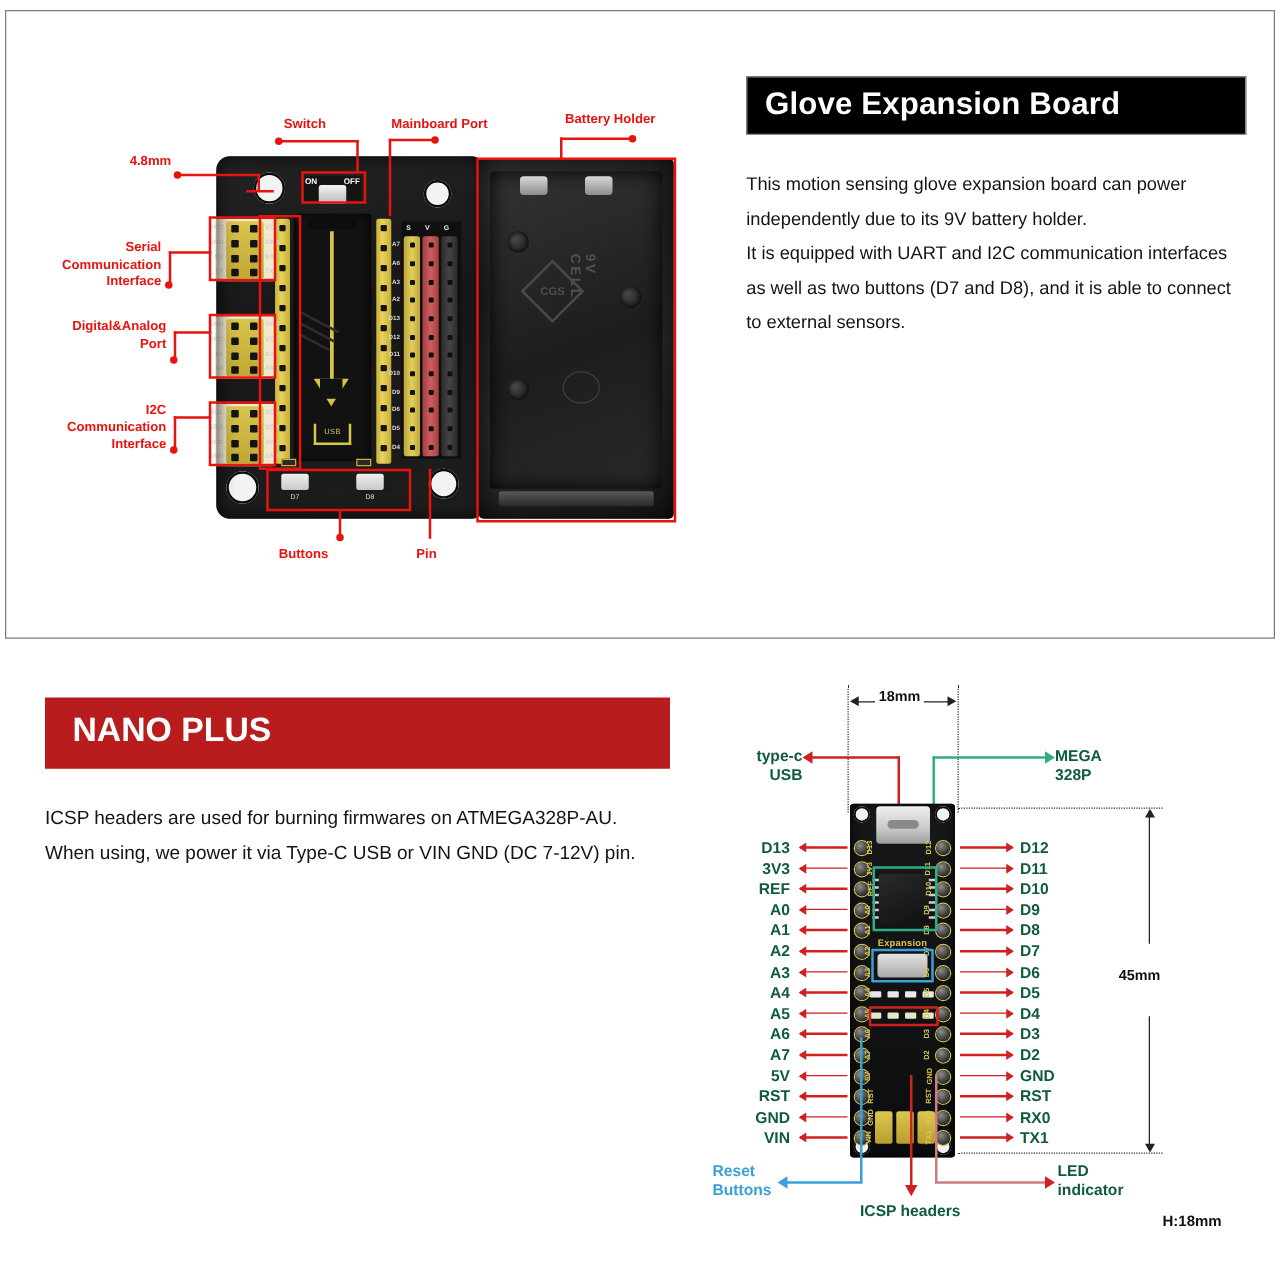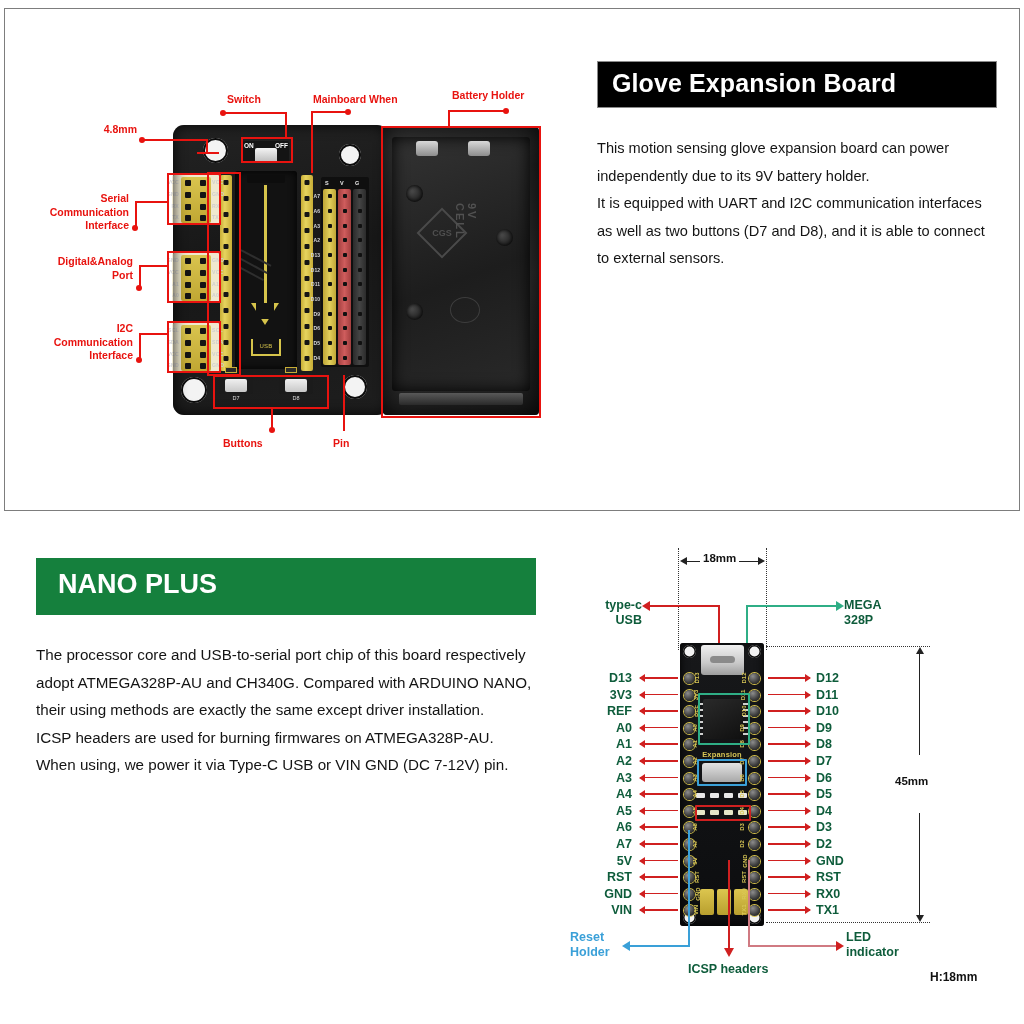--- a/index.html
+++ b/index.html
@@ -184,21 +184,21 @@
   }
   #glove-body{
     margin-top:27px; font-size:14.6px; line-height:27.5px; color:#141414;
   }
 
   
   #bottom-panel{ position:absolute; left:0; top:520px; width:1024px; height:504px; }
 
   #nano-text{ position:absolute; left:36px; top:38px; width:500px; }
   .title-bar2{
-    background:#15803d; color:#fff; padding:10px 22px 14px;
+    background:#b91c1c; color:#fff; padding:10px 22px 14px;
     font-size:27px; font-weight:bold; line-height:33px;
   }
   #nano-body{ margin-top:26px; font-size:15.2px; line-height:27.6px; color:#141414; }
 
   
   #nano-diagram{ position:absolute; left:560px; top:10px; width:464px; height:494px; }
 
   .nano-board{
     position:absolute; left:120px; top:113px; width:84px; height:283px;
     background:linear-gradient(180deg,#17181a,#0c0d0f);
@@ -488,21 +488,21 @@
     <div class="rline" style="left:137px;top:130px;width:66px;height:2px;"></div>
     <div class="rline" style="left:201px;top:130px;width:2px;height:14px;"></div>
     <div class="arrow-dim" style="left:192px;top:143px;width:22px;"></div>
 
     <div class="rlabel" style="left:222px;top:84px;">Switch</div>
     <div class="rdot" style="left:215px;top:101px;"></div>
     <div class="rline" style="left:218px;top:103px;width:64px;height:2px;"></div>
     <div class="rline" style="left:280px;top:103px;width:2px;height:26px;"></div>
     <div class="rbox" style="left:236px;top:128px;width:52px;height:26px;"></div>
 
-    <div class="rlabel" style="left:308px;top:84px;">Mainboard When</div>
+    <div class="rlabel" style="left:308px;top:84px;">Mainboard Port</div>
     <div class="rdot" style="left:340px;top:100px;"></div>
     <div class="rline" style="left:343px;top:102px;width:2px;height:1px;"></div>
     <div class="rline" style="left:306px;top:102px;width:38px;height:2px;"></div>
     <div class="rline" style="left:306px;top:102px;width:2px;height:62px;"></div>
     <div class="rbox" style="left:202px;top:163px;width:34px;height:204px;"></div>
 
     <div class="rlabel" style="left:447px;top:80px;">Battery Holder</div>
     <div class="rdot" style="left:498px;top:99px;"></div>
     <div class="rline" style="left:443px;top:101px;width:58px;height:2px;"></div>
     <div class="rline" style="left:443px;top:101px;width:2px;height:18px;"></div>
@@ -549,21 +549,20 @@
   </div>
 </div>
 
 <div id="bottom-panel">
 
   <div id="nano-text">
     <div class="title-bar2">
       <div>NANO PLUS</div>
     </div>
     <div id="nano-body">
-        <div>The processor core and USB-to-serial port chip of this board respectively adopt ATMEGA328P-AU and CH340G. Compared with ARDUINO NANO, their using methods are exactly the same except driver installation.</div>
         <div>ICSP headers are used for burning firmwares on ATMEGA328P-AU. When using, we power it via Type-C USB or VIN GND (DC 7-12V) pin.</div>
       </div>
   </div>
 
   <div id="nano-diagram">
 
     <div class="dotline-v" style="left:118px;top:18px;height:102px;"></div>
     <div class="dotline-v" style="left:206px;top:18px;height:102px;"></div>
     <div class="dotline-h" style="left:206px;top:116px;width:164px;"></div>
     <div class="dotline-h" style="left:206px;top:392px;width:164px;"></div>
@@ -762,21 +761,21 @@
         <div class="nano-arrow" style="left: 208px; top: 329.6px; width: 42px;"></div>
         <div class="nano-lbl" style="left: 256px; top: 340.2px;">RST</div>
         <div class="nano-arrow" style="left: 208px; top: 346.2px; width: 42px;"></div>
         <div class="nano-lbl" style="left: 256px; top: 356.8px;">RX0</div>
         <div class="nano-arrow" style="left: 208px; top: 362.8px; width: 42px;"></div>
         <div class="nano-lbl" style="left: 256px; top: 373.4px;">TX1</div>
         <div class="nano-arrow" style="left: 208px; top: 379.4px; width: 42px;"></div>
       </div>
 
     <div class="nano-lbl" style="left:10px;top:400px;color:#3aa0d8;white-space:pre-line;line-height:15px;">Reset
-Holder</div>
+Buttons</div>
     <div class="cb-line" style="left:68px;top:415px;width:62px;height:1.6px;"></div>
     <div class="cb-line" style="left:128px;top:300px;width:1.6px;height:116px;"></div>
     <div style="position:absolute;left:62px;top:411px;border-right:8px solid #3aa0d8;border-top:5px solid transparent;border-bottom:5px solid transparent;"></div>
 
     <div class="nano-lbl" style="left:128px;top:432px;">ICSP headers</div>
     <div class="cb-line-r" style="left:168px;top:330px;width:1.6px;height:90px;"></div>
     <div style="position:absolute;left:164px;top:418px;border-top:9px solid #d02020;border-left:5px solid transparent;border-right:5px solid transparent;"></div>
 
     <div class="nano-lbl" style="left:286px;top:400px;white-space:pre-line;line-height:15px;">LED
 indicator</div>

